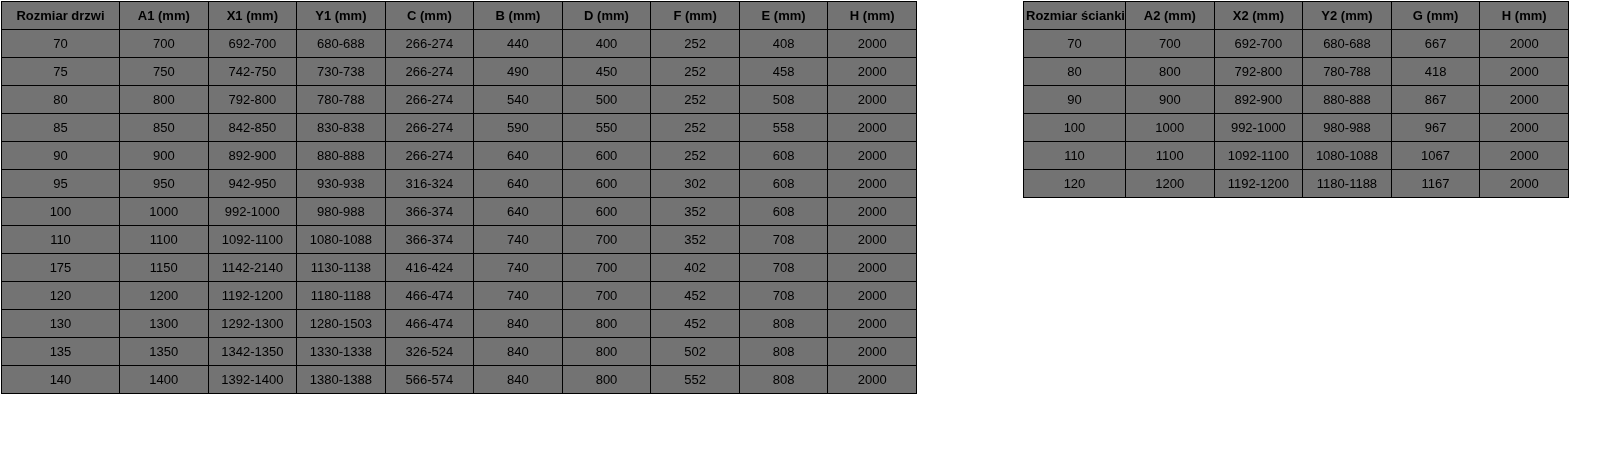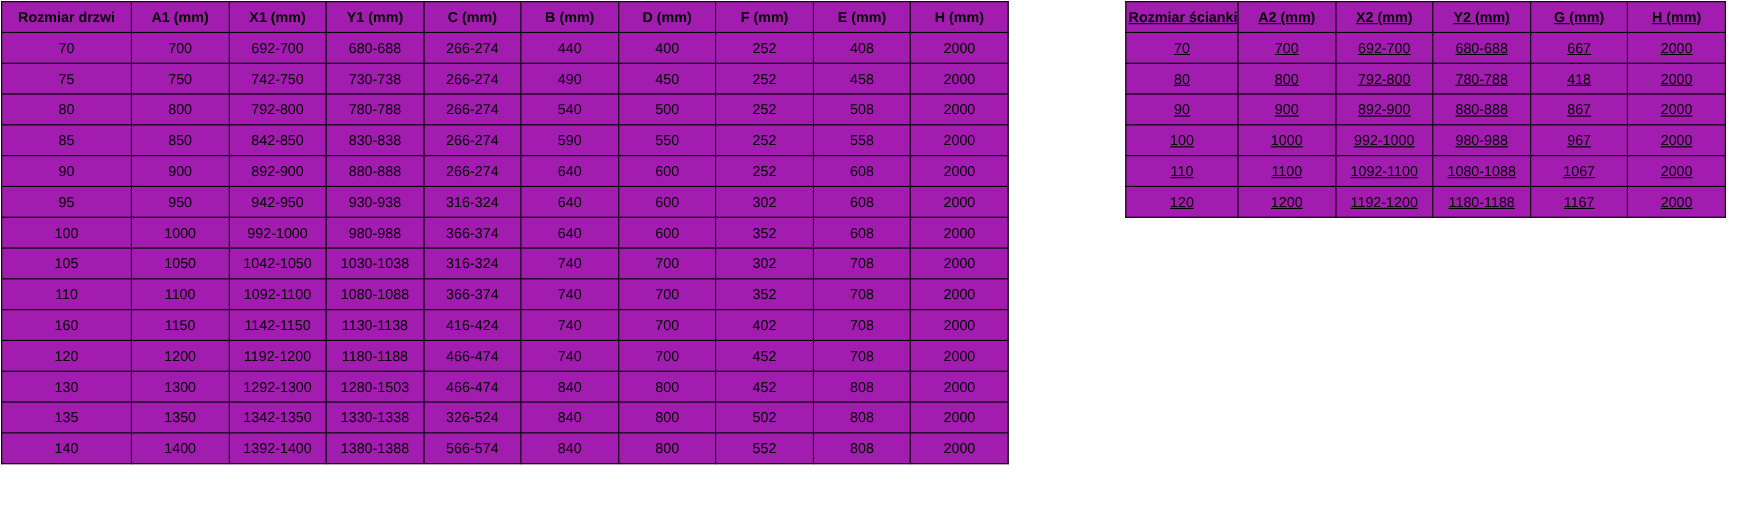--- a/index.html
+++ b/index.html
@@ -12,41 +12,41 @@
   }
   .page {
     position: relative;
     width: 1600px;
     height: 459px;
     background: #ffffff;
   }
   table.spec {
     border-collapse: collapse;
     table-layout: fixed;
-    background: #a21caf;
+    background: #737373;
     position: absolute;
     top: 1px;
   }
   table.spec th, table.spec td {
     border: 1px solid #000000;
     text-align: center;
     vertical-align: middle;
     height: 28px;
     font-size: 13px;
     color: #000000;
     padding: 0 2px;
     white-space: nowrap;
     overflow: hidden;
   }
   table.spec th {
     font-weight: bold;
   }
   #doors-table { left: 1px; width: 916px; }
   #doors-table th:first-child, #doors-table td:first-child { width: 118px; }
-  #walls-table { left: 1023px; width: 546px; text-decoration: underline; }
+  #walls-table { left: 1023px; width: 546px; }
   #walls-table th:first-child, #walls-table td:first-child { width: 102px; }
 </style>
 </head>
 <body>
 
 <div class="page">
 
   <table class="spec" id="doors-table">
     <thead>
         <tr>
@@ -141,47 +141,35 @@
           <td>992-1000</td>
           <td>980-988</td>
           <td>366-374</td>
           <td>640</td>
           <td>600</td>
           <td>352</td>
           <td>608</td>
           <td>2000</td>
         </tr>
         <tr>
-          <td>105</td>
-          <td>1050</td>
-          <td>1042-1050</td>
-          <td>1030-1038</td>
-          <td>316-324</td>
-          <td>740</td>
-          <td>700</td>
-          <td>302</td>
-          <td>708</td>
-          <td>2000</td>
-        </tr>
-        <tr>
           <td>110</td>
           <td>1100</td>
           <td>1092-1100</td>
           <td>1080-1088</td>
           <td>366-374</td>
           <td>740</td>
           <td>700</td>
           <td>352</td>
           <td>708</td>
           <td>2000</td>
         </tr>
         <tr>
-          <td>160</td>
+          <td>175</td>
           <td>1150</td>
-          <td>1142-1150</td>
+          <td>1142-2140</td>
           <td>1130-1138</td>
           <td>416-424</td>
           <td>740</td>
           <td>700</td>
           <td>402</td>
           <td>708</td>
           <td>2000</td>
         </tr>
         <tr>
           <td>120</td>

